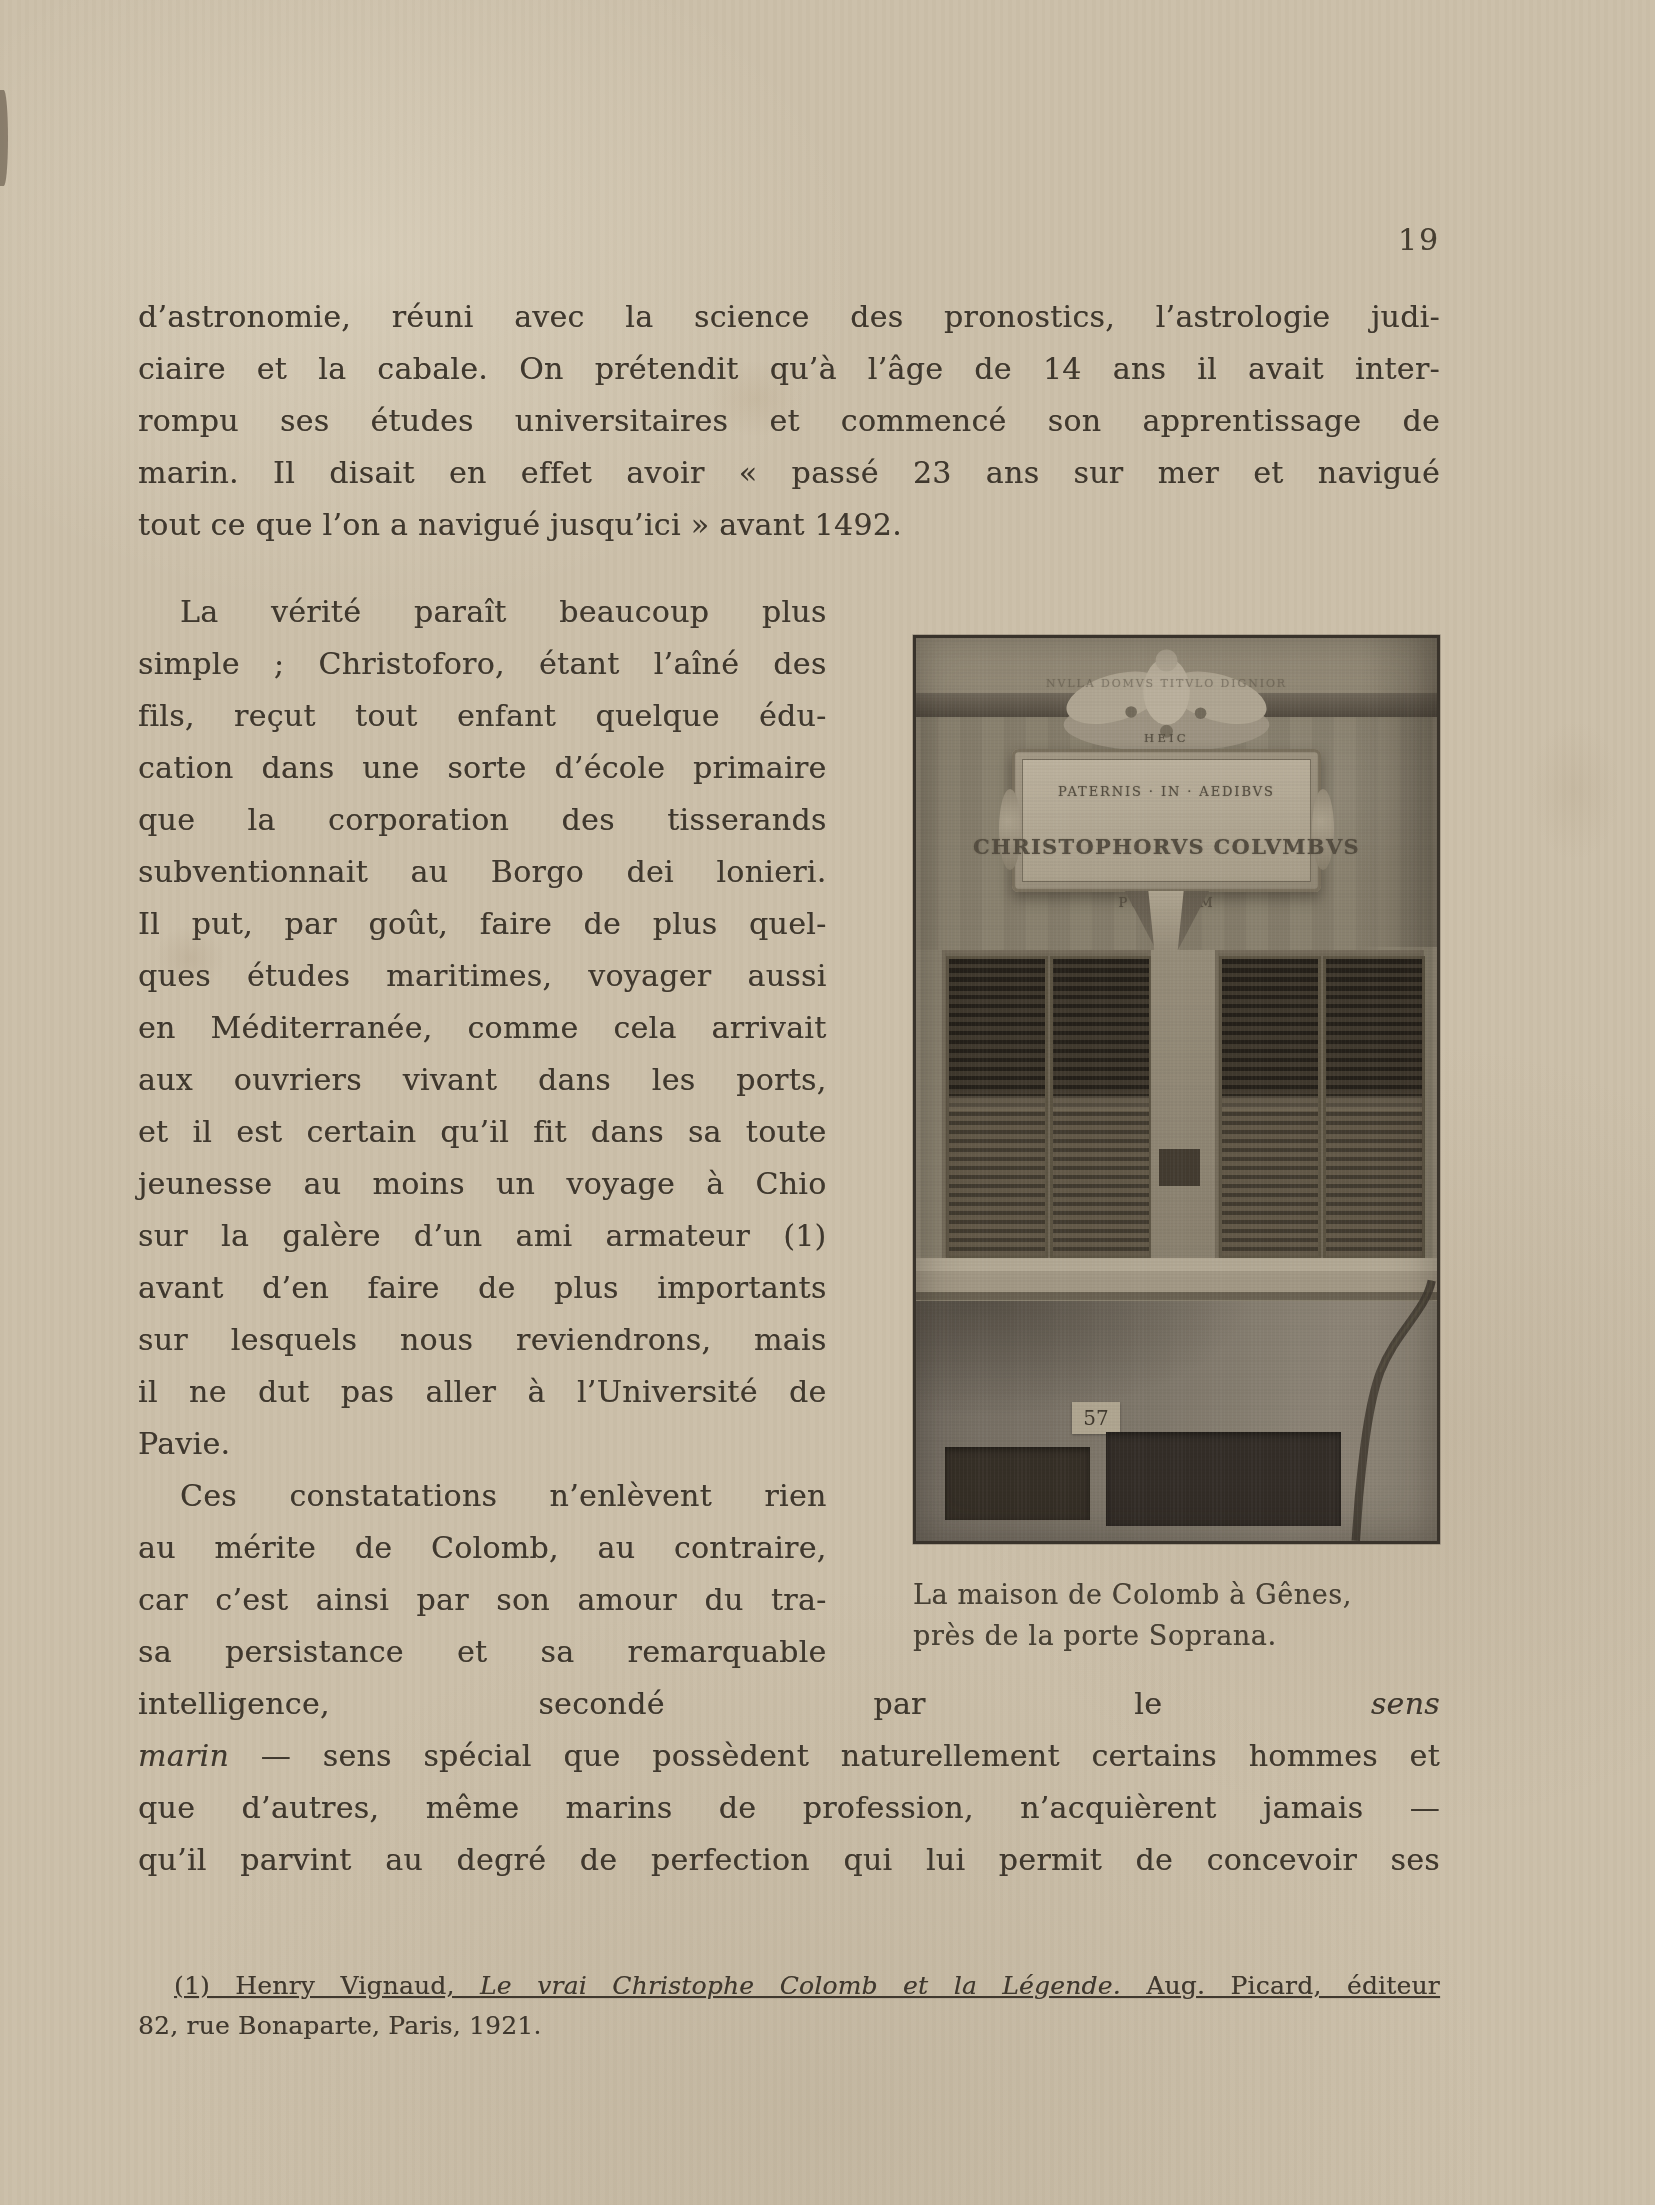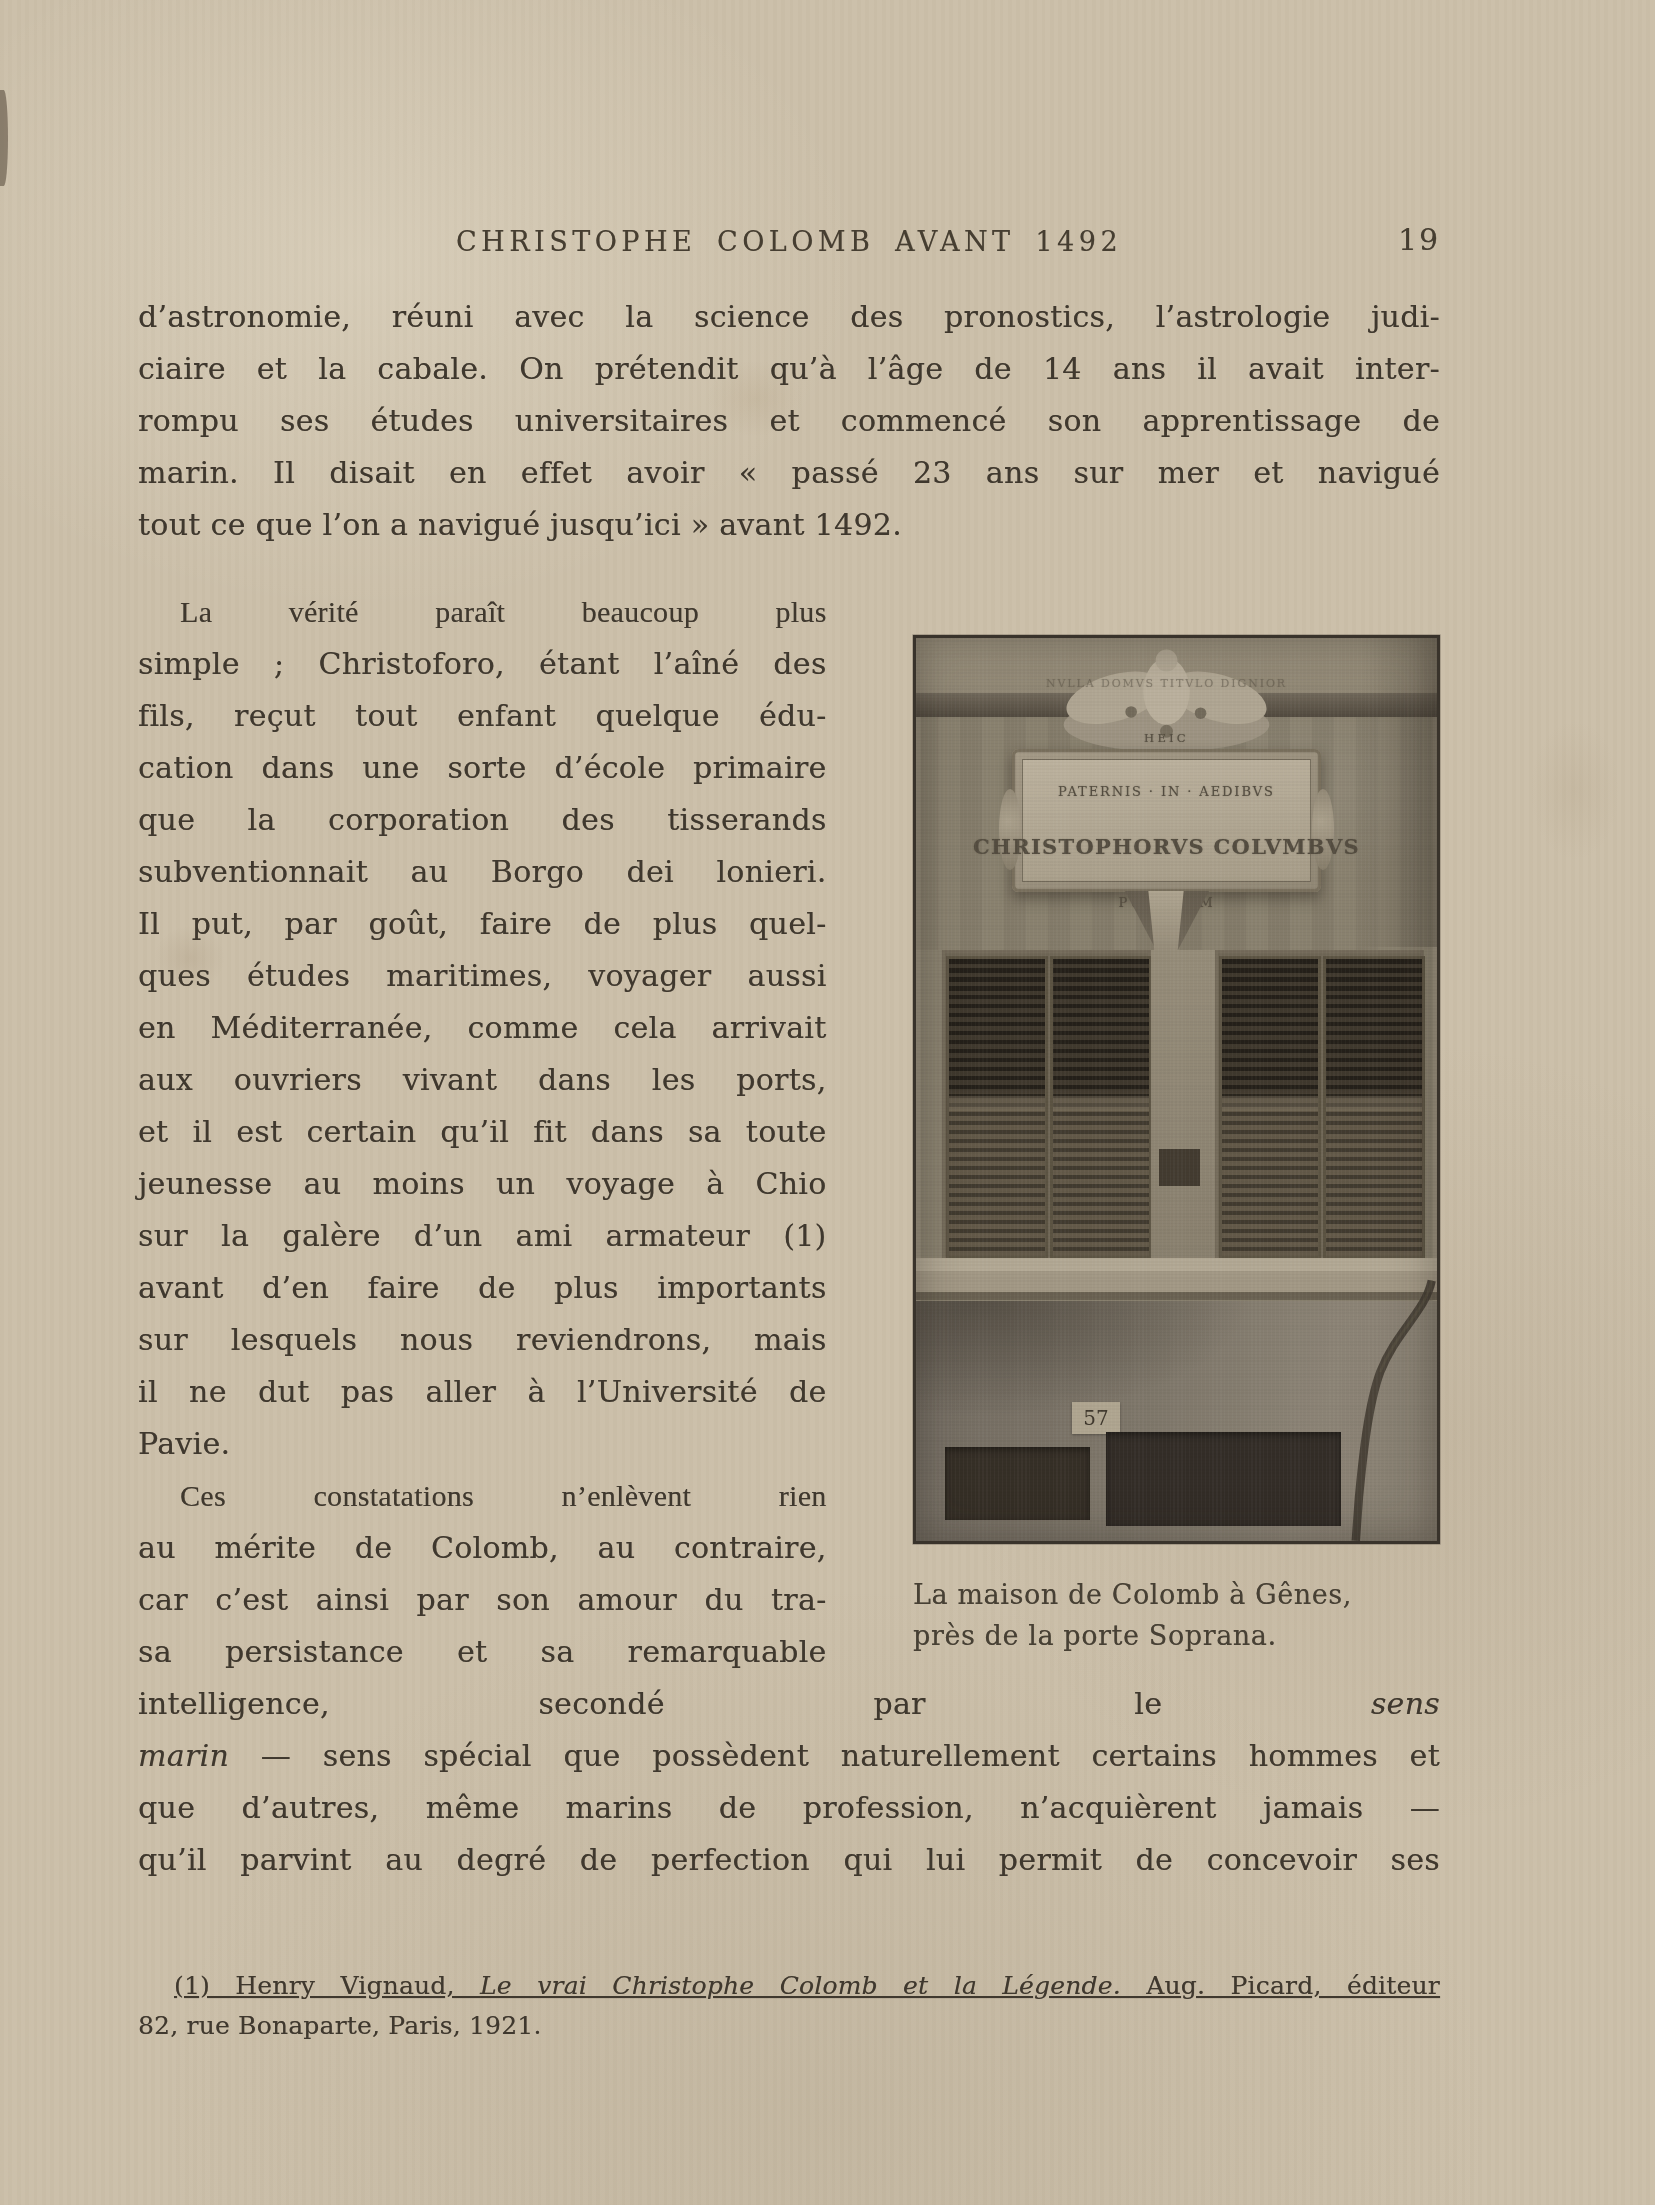--- a/index.html
+++ b/index.html
@@ -23,21 +23,21 @@
   .stain-2{position:absolute;left:154px;top:926px;width:71px;height:64px;border-radius:50%;background:radial-gradient(closest-side,rgba(120,95,65,.12),transparent);}
   .stain-3{position:absolute;left:1530px;top:720px;width:90px;height:141px;border-radius:50%;background:radial-gradient(closest-side,rgba(130,105,72,.08),transparent);}
 
   .header{position:absolute;left:138px;top:226px;width:1302px;height:46px;}
   .header-title{display:block;text-align:center;font-size:27px;letter-spacing:4.5px;word-spacing:7.7px;color:#463e31;text-shadow:0.3px 0.3px 0.5px rgba(60,50,40,.45);}
   .page-number{position:absolute;right:0;top:-3.9px;font-size:30px;letter-spacing:1.9px;color:#463e31;text-shadow:0.3px 0.3px 0.5px rgba(60,50,40,.45);}
 
   .text{position:absolute;left:138px;top:291px;width:1302px;font-size:30px;line-height:52px;letter-spacing:0.3px;text-shadow:0.2px 0.2px 0.4px rgba(60,50,40,.5);}
   .tline{text-align:justify;text-align-last:justify;}
   .ragged .tline.last{text-align-last:left;}
-  .para-indent .tline:first-child{text-indent:42px;font-family:Liberation Serif, serif;}
+  .para-indent .tline:first-child{text-indent:42px;}
   .p2{margin-top:35px;}
   .wline{text-align:justify;text-align-last:justify;}
 
   
   .figure-float{float:right;width:598px;margin:0 0 7.7px 15.4px;}
   .photo{
     position:relative;margin-top:84px;margin-left:71px;
     width:521px;height:903px;
     border:3.2px solid #39332b;
     box-shadow:inset 0 0 0 4.5px rgba(205,195,172,.28), 0 0 0 0.6px rgba(60,52,42,.4);
@@ -95,21 +95,20 @@
 <body>
 
 <div class="page">
 
   <div class="edge-mark"></div>
   <div class="stain-1"></div>
   <div class="stain-2"></div>
   <div class="stain-3"></div>
 
   <div class="header">
-    <span class="header-title">CHRISTOPHE COLOMB AVANT 1492</span>
     <span class="page-number">19</span>
   </div>
 
   <div class="text">
 
     <div class="para ragged">
         <div class="tline">d’astronomie, réuni avec la science des pronostics, l’astrologie judi-</div>
         <div class="tline">ciaire et la cabale. On prétendit qu’à l’âge de 14 ans il avait inter-</div>
         <div class="tline">rompu ses études universitaires et commencé son apprentissage de</div>
         <div class="tline">marin. Il disait en effet avoir « passé 23 ans sur mer et navigué</div>

